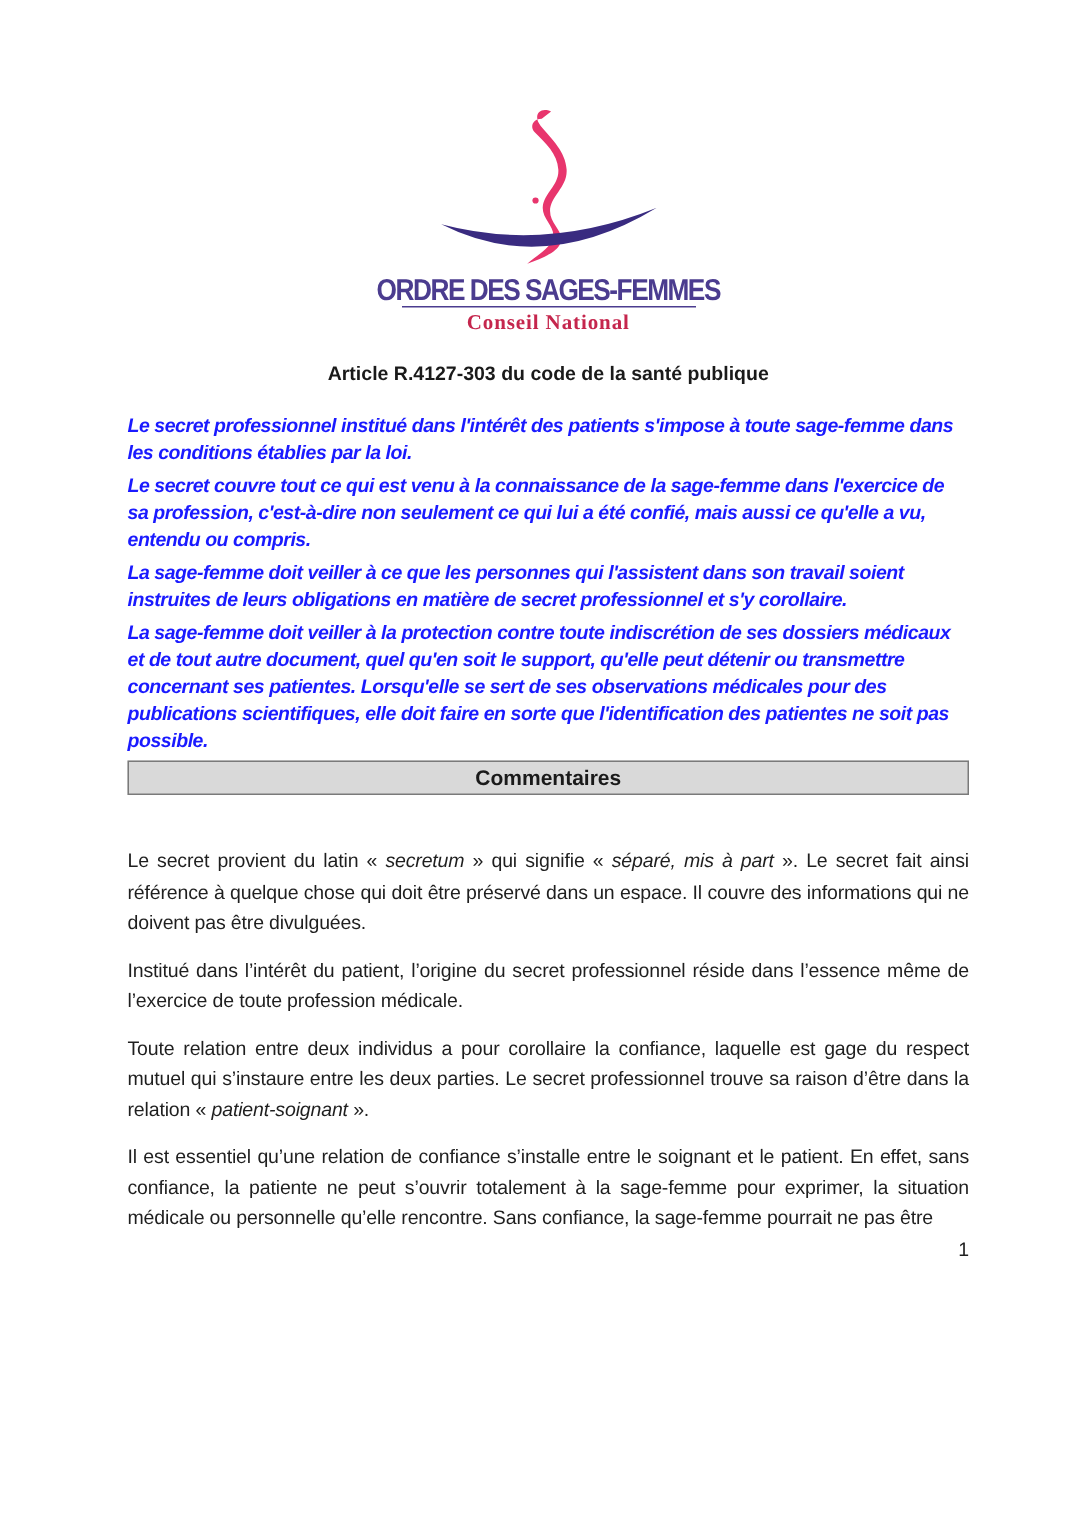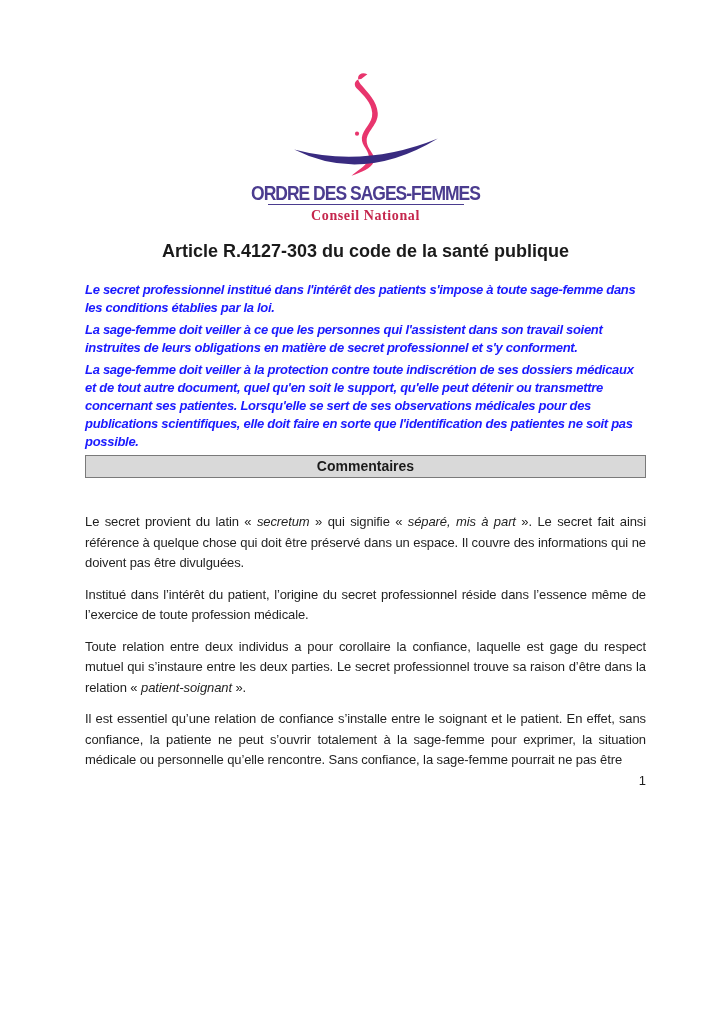--- a/index.html
+++ b/index.html
@@ -39,21 +39,21 @@
 
   
   .dateline {
     margin: 30px 0 0 3px;
     font-size: 13px; font-style: italic; font-weight: 600;
     color: #262626;
   }
   .title {
     margin: 17px 0 0 0;
     text-align: center;
-    font-size: 18px; font-weight: 700;
+    font-size: 13px; font-weight: 700;
     color: #1a1a1a;
   }
 
   
   .article { margin-top: 19px; }
   .article p {
     margin: 0 0 4px 0;
     text-align: left;
     font-size: 13px; font-weight: 700; font-style: italic;
     letter-spacing: -0.3px;
@@ -109,21 +109,22 @@
     </div>
     <div class="org-underline"></div>
     <div class="org-subtitle">Conseil National</div>
   </header>
 
 
   <h1 class="title">Article R.4127-303 du code de la santé publique</h1>
 
   <section class="article">
       <p>Le secret professionnel institué dans l'intérêt des patients s'impose à toute sage-femme dans les conditions établies par la loi.</p>
-      <p>La sage-femme doit veiller à ce que les personnes qui l'assistent dans son travail soient instruites de leurs obligations en matière de secret professionnel et s'y conforment.</p>
+      <p>Le secret couvre tout ce qui est venu à la connaissance de la sage-femme dans l'exercice de sa profession, c'est-à-dire non seulement ce qui lui a été confié, mais aussi ce qu'elle a vu, entendu ou compris.</p>
+      <p>La sage-femme doit veiller à ce que les personnes qui l'assistent dans son travail soient instruites de leurs obligations en matière de secret professionnel et s'y corollaire.</p>
       <p>La sage-femme doit veiller à la protection contre toute indiscrétion de ses dossiers médicaux et de tout autre document, quel qu'en soit le support, qu'elle peut détenir ou transmettre concernant ses patientes. Lorsqu'elle se sert de ses observations médicales pour des publications scientifiques, elle doit faire en sorte que l'identification des patientes ne soit pas possible.</p>
     </section>
 
   <div class="comments-box">
     <span>Commentaires</span>
   </div>
 
   <section class="comments">
       <p><span>Le secret provient du latin « </span><span class="it">secretum</span><span> » qui signifie « </span><span class="it">séparé, mis à part</span><span> ». Le secret fait ainsi référence à quelque chose qui doit être préservé dans un espace. Il couvre des informations qui ne doivent pas être divulguées.</span></p>
       <p><span>Institué dans l’intérêt du patient, l’origine du secret professionnel réside dans l’essence même de l’exercice de toute profession médicale.</span></p>

